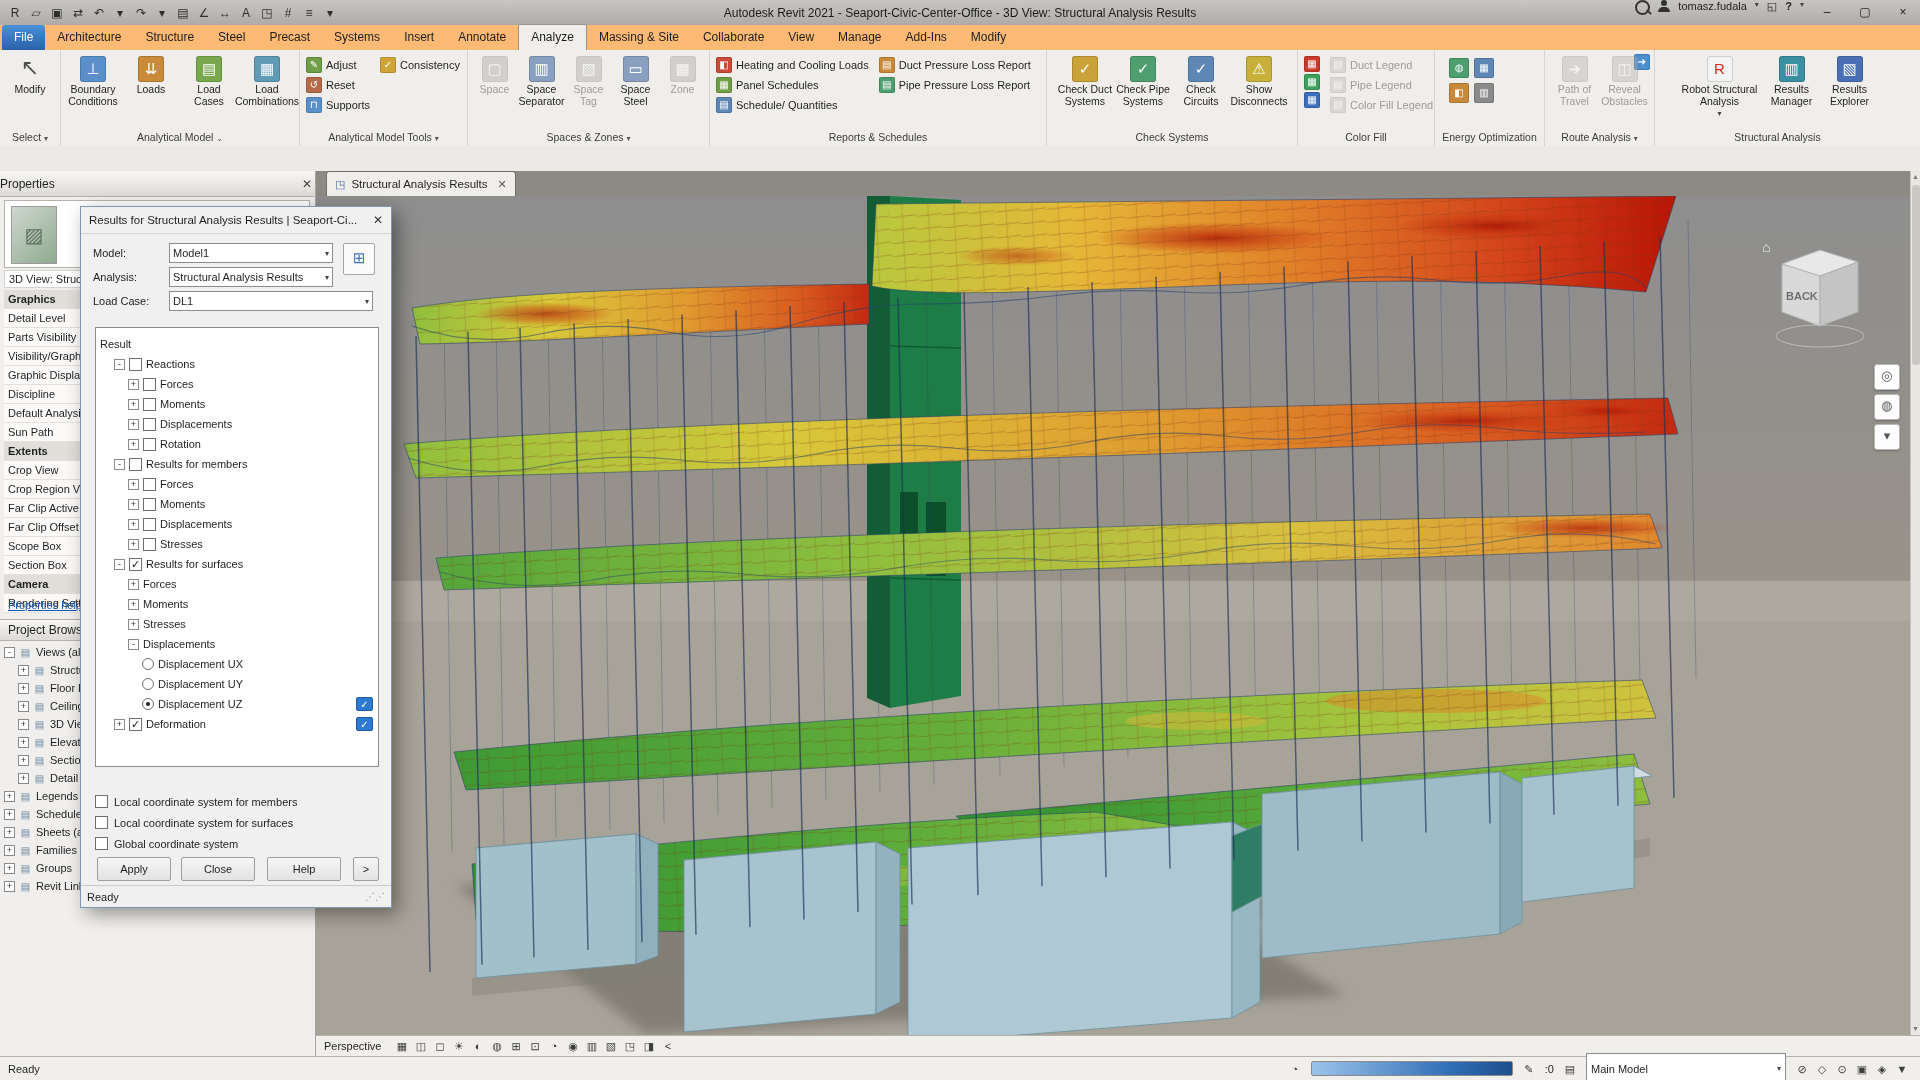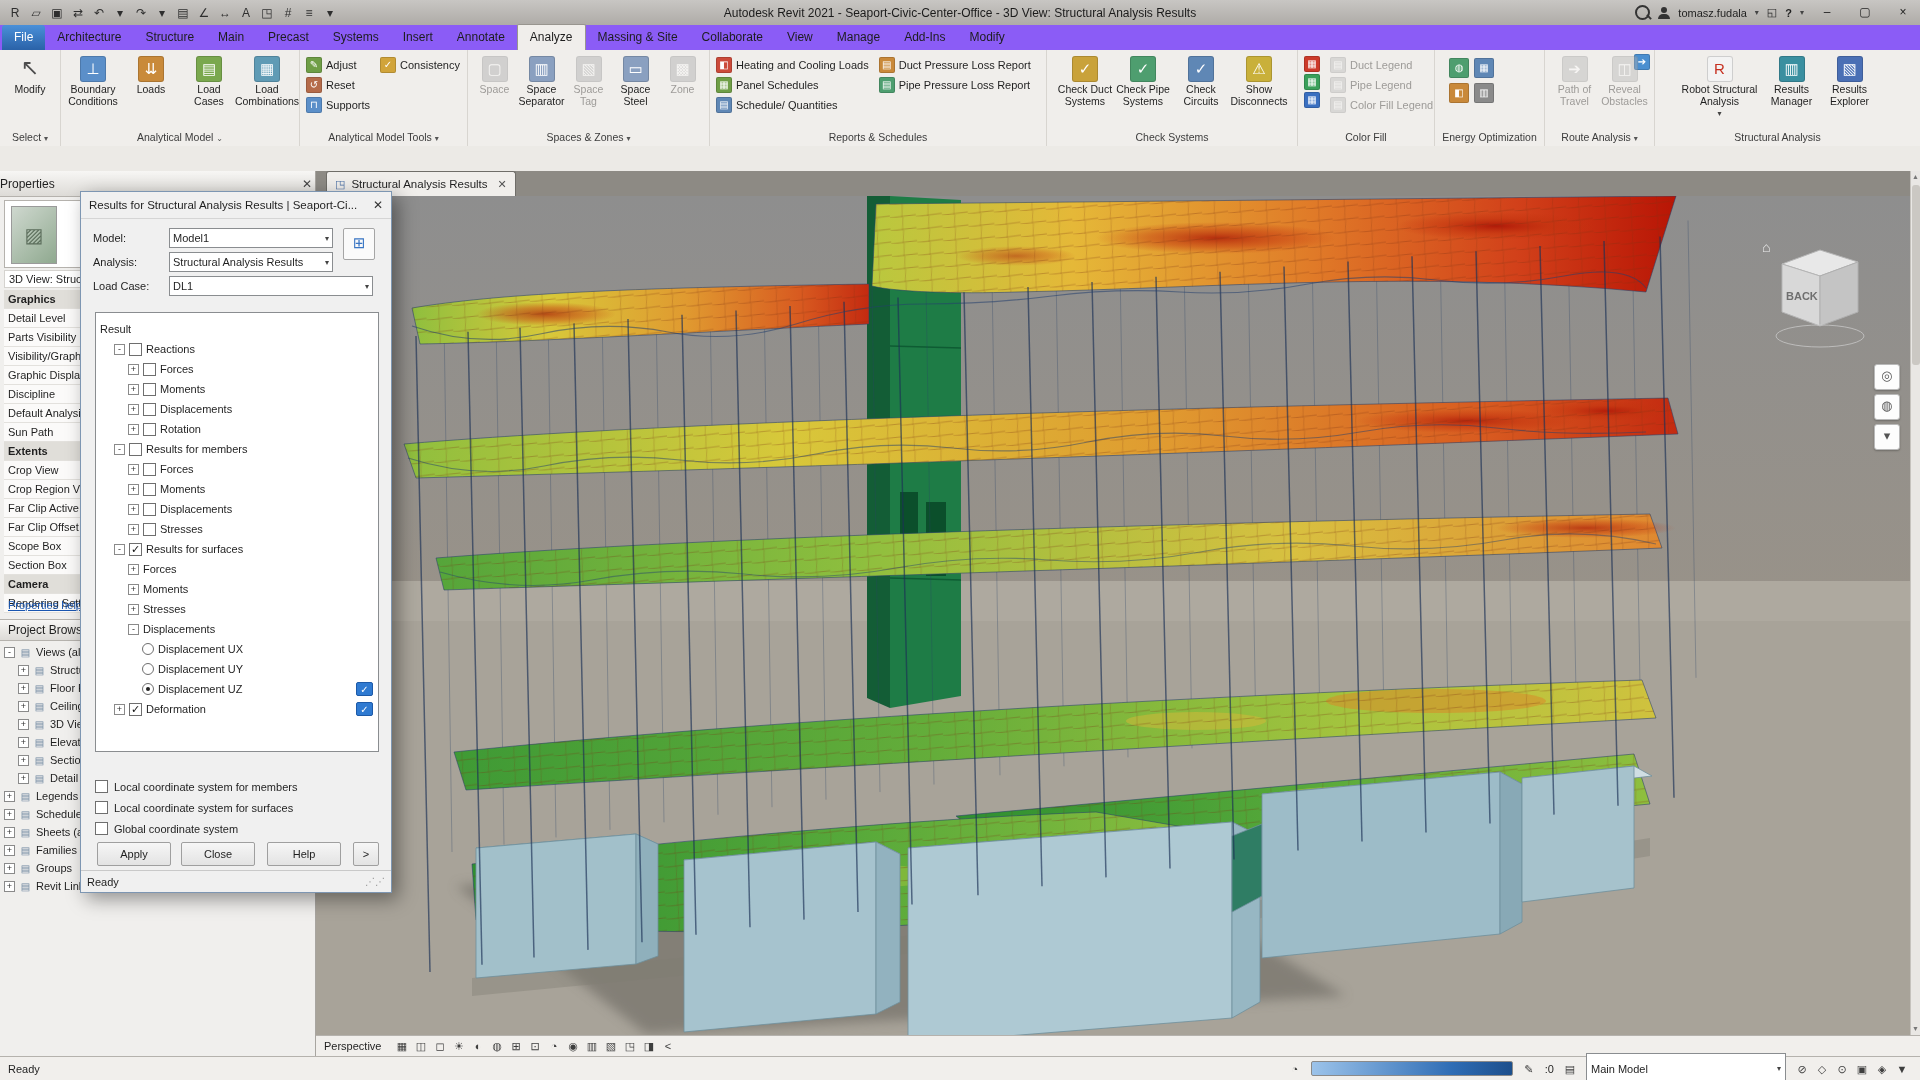--- a/index.html
+++ b/index.html
@@ -6,30 +6,30 @@
   #app{position:relative;width:1920px;height:1080px;overflow:hidden;background:#f0eeeb;
        font-family:"Liberation Sans",sans-serif;font-size:11px;color:#1f1f1f;}
 
   
   #titlebar{position:absolute;left:0;top:0;width:1920px;height:25px;
     background:linear-gradient(#c8c6c3,#aeaba7);border-bottom:1px solid #8f8c88;
     display:flex;align-items:center;}
   .qat{display:flex;align-items:center;gap:3px;padding-left:6px;}
   .qat .qi{width:18px;height:18px;text-align:center;line-height:18px;font-size:12px;color:#2e2e2e;cursor:default;}
   #titletext{position:absolute;left:0;right:0;text-align:center;font-size:12px;color:#1b1b1b;pointer-events:none;}
-  .tb-right{position:absolute;right:0;top:0;height:25px;display:flex;align-items:center;gap:8px;padding-right:2px;}
+  .tb-right{position:absolute;right:0;top:0;height:25px;display:flex;align-items:flex-start;gap:8px;padding-right:2px;}
   .icon-search{width:11px;height:11px;border:2px solid #333;border-radius:50%;position:relative;display:inline-block;}
   .icon-search::after{content:"";position:absolute;left:9px;top:9px;width:6px;height:2px;background:#333;transform:rotate(45deg);}
   .icon-person{width:12px;height:12px;position:relative;display:inline-block;}
   .icon-person::before{content:"";position:absolute;left:3px;top:0;width:6px;height:6px;border-radius:50%;background:#333;}
   .icon-person::after{content:"";position:absolute;left:0;top:7px;width:12px;height:5px;border-radius:6px 6px 0 0;background:#333;}
   .winbtn{width:30px;height:25px;text-align:center;line-height:25px;font-size:12px;color:#222;}
 
   
-  #tabstrip{position:absolute;left:0;top:25px;width:1920px;height:25px;background:#8b5cf6;display:flex;align-items:flex-end;}
+  #tabstrip{position:absolute;left:0;top:25px;width:1920px;height:25px;background:#fdba74;display:flex;align-items:flex-end;}
   .rtab{padding:4px 12px 4px 12px;font-size:12px;color:#1d1d1d;height:17px;line-height:17px;}
   .rtab.file{background:linear-gradient(#4a90d9,#2a62a8);color:#fff;border-radius:3px 3px 0 0;margin-left:2px;}
   .rtab.active{background:#f0eeeb;border:1px solid #98958f;border-bottom:none;border-radius:2px 2px 0 0;}
 
   
   #ribbon{position:absolute;left:0;top:50px;width:1920px;height:96px;background:#f0eeeb;border-bottom:1px solid #a8a5a0;}
   .rpanel{position:absolute;top:0;height:96px;border-right:1px solid #d8d5d0;box-sizing:border-box;}
   .plabel{position:absolute;left:0;bottom:1px;width:100%;height:15px;text-align:center;
     font-size:10.5px;color:#3c3c3c;line-height:15px;white-space:nowrap;overflow:hidden;}
   .pcar{font-size:8px;color:#555;}
@@ -108,21 +108,21 @@
     display:flex;align-items:center;box-sizing:border-box;}
   #statusbar .ready{padding-left:8px;font-size:11px;}
   .sb-right{position:absolute;right:10px;display:flex;align-items:center;gap:8px;}
   .sb-progress{width:200px;height:13px;border:1px solid #8a8a8a;background:linear-gradient(90deg,#9cc3ea,#2f6db5 70%,#1d4f8c);border-radius:2px;}
   .sbi{width:16px;height:16px;text-align:center;line-height:16px;font-size:11px;color:#3e3e3e;}
   .sb-select{width:190px;height:17px;background:#fff;border:1px solid #8a8d90;display:flex;align-items:center;
     justify-content:space-between;padding:6px 4px;font-size:11px;}
   .car{font-size:8px;color:#444;}
 
   
-  #dialog{position:absolute;left:80px;top:191px;width:312px;height:702px;background:#f0f0f0;border:1px solid #7d96b2;
+  #dialog{position:absolute;left:80px;top:206px;width:312px;height:702px;background:#f0f0f0;border:1px solid #7d96b2;
     box-shadow:6px 6px 18px rgba(0,0,0,.4);z-index:50;box-sizing:border-box;}
   .dlg-title{height:26px;background:#f0f0f0;border-bottom:1px solid #d5d5d5;display:flex;align-items:center;
     justify-content:space-between;padding:0 8px;font-size:11.5px;white-space:nowrap;overflow:hidden;}
   .dlg-x{color:#333;font-size:12px;padding-left:6px;}
   .fldlabel{position:absolute;left:12px;font-size:11px;}
   .combo{position:absolute;height:20px;background:#fff;border:1px solid #8a8d90;box-sizing:border-box;
     display:flex;align-items:center;justify-content:space-between;padding:0 3px;font-size:11px;overflow:hidden;white-space:nowrap;}
   .combo .car{flex:none;}
   .mgrbtn{position:absolute;left:262px;top:36px;width:30px;height:30px;background:#fafafa;border:1px solid #a5a5a5;
     border-radius:2px;text-align:center;line-height:28px;color:#3a76c4;font-size:15px;}
@@ -180,21 +180,21 @@
       <span class="winbtn">▢</span>
       <span class="winbtn close">×</span>
     </div>
   </div>
 
   <div id="tabstrip">
 
   <div class="rtab file">File</div>
       <div class="rtab">Architecture</div>
       <div class="rtab">Structure</div>
-      <div class="rtab">Main</div>
+      <div class="rtab">Steel</div>
       <div class="rtab">Precast</div>
       <div class="rtab">Systems</div>
       <div class="rtab">Insert</div>
       <div class="rtab">Annotate</div>
       <div class="rtab active">Analyze</div>
       <div class="rtab">Massing &amp; Site</div>
       <div class="rtab">Collaborate</div>
       <div class="rtab">View</div>
       <div class="rtab">Manage</div>
       <div class="rtab">Add-Ins</div>

